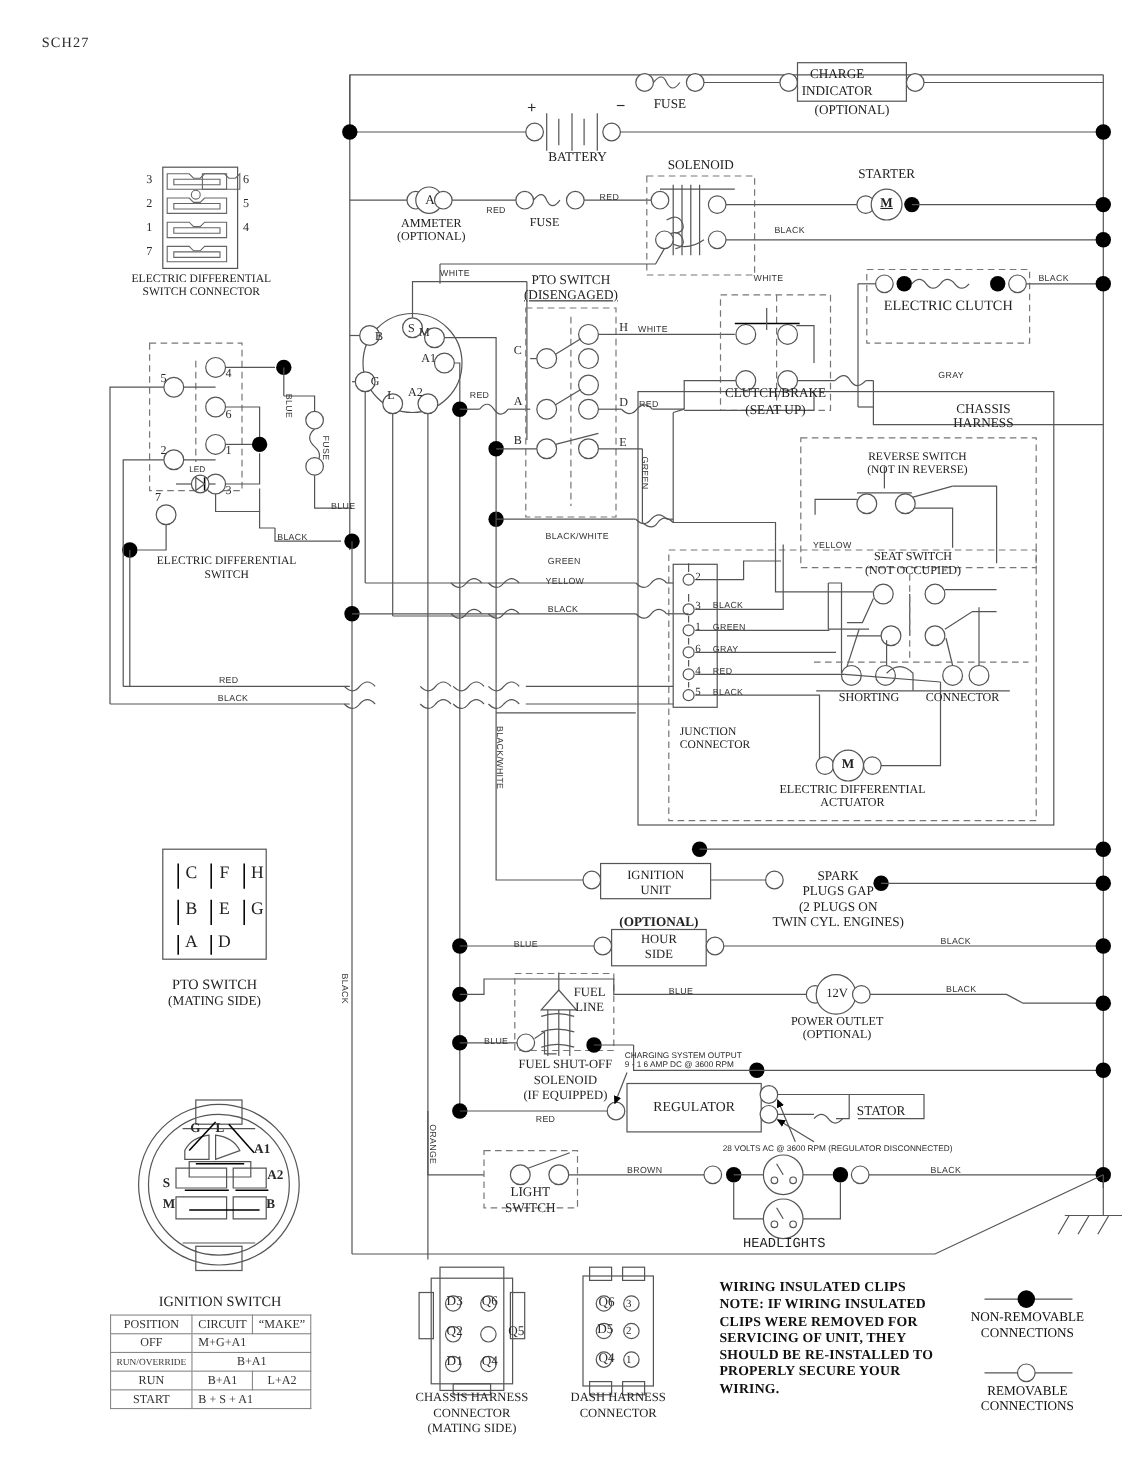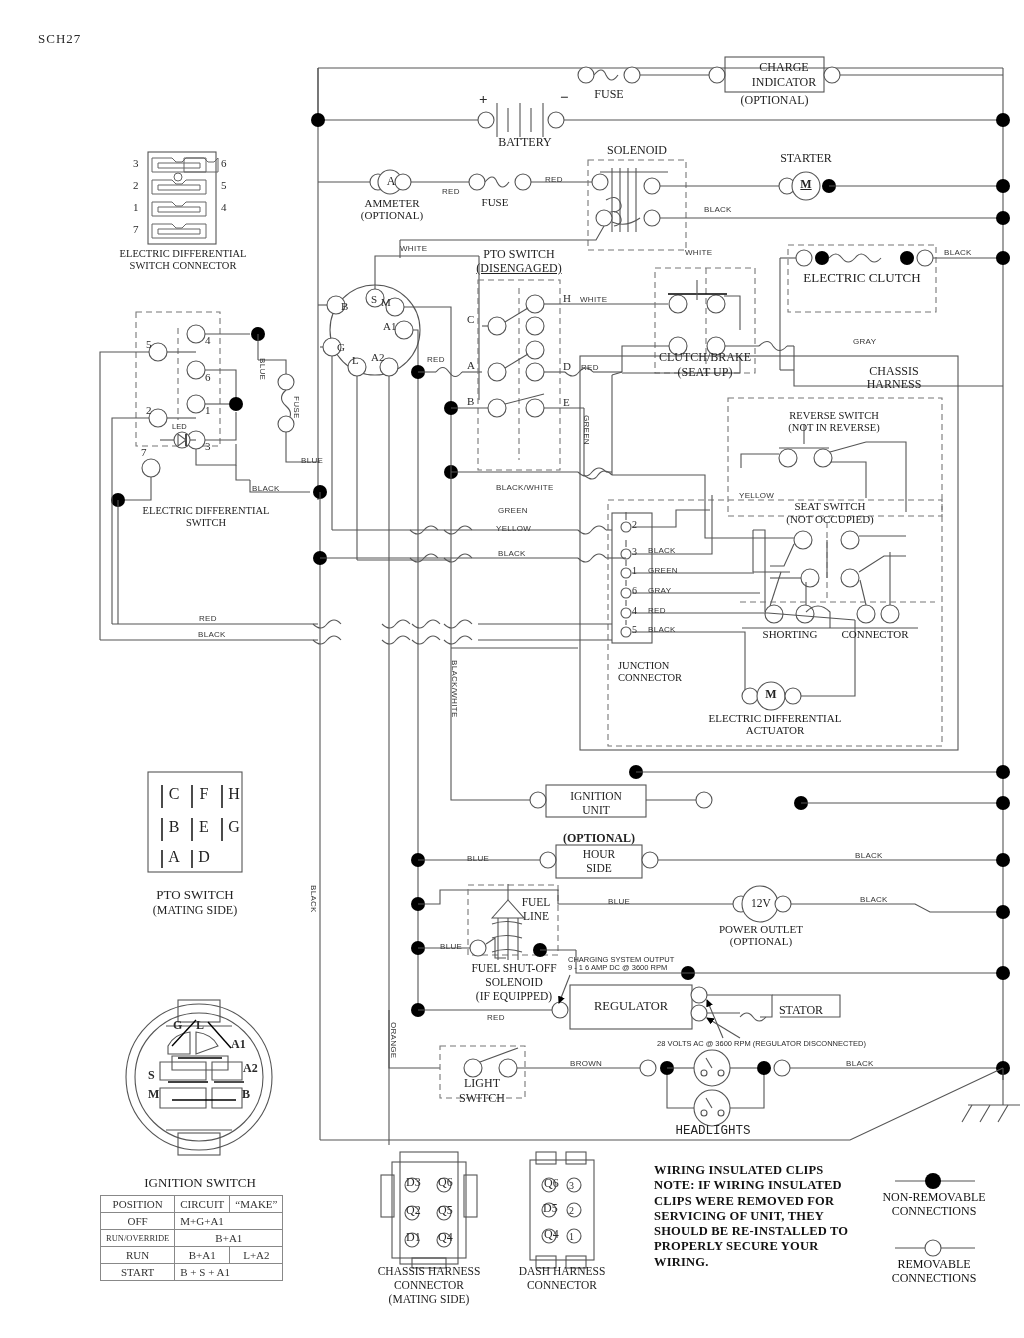--- a/index.html
+++ b/index.html
@@ -509,21 +509,21 @@
   <div class="lbl pin" style="left:205px;top:404px;">1</div>
   <div class="lbl pin" style="left:146px;top:404px;">2</div>
   <div class="lbl pin" style="left:205px;top:440px;">3</div>
   <div class="lbl pin" style="left:141px;top:446px;">7</div>
   <div class="lbl tiny" style="left:172px;top:423px;">LED</div>
 
   <div class="lbl bold" style="left:479px;top:91px;font-size:15px;">+</div>
   <div class="lbl bold" style="left:560px;top:89px;font-size:15px;">−</div>
   <div class="lbl cmp" style="left:470px;top:136px;width:110px;">BATTERY</div>
   <div class="lbl cmp" style="left:571px;top:88px;width:76px;">FUSE</div>
-  <div class="lbl cmp" style="left:725px;top:60px;width:118px;line-height:1.25;">CHARGE
+  <div class="lbl cmp" style="left:702px;top:60px;width:118px;line-height:1.25;">CHARGE
 INDICATOR</div>
   <div class="lbl cmp" style="left:725px;top:94px;width:99px;">(OPTIONAL)</div>
 
   <div class="lbl cmp" style="left:384px;top:175px;width:14px;">A</div>
   <div class="lbl cmp" style="left:338px;top:197px;width:108px;font-size:11px;">AMMETER</div>
   <div class="lbl cmp" style="left:338px;top:209px;width:108px;font-size:11px;">(OPTIONAL)</div>
   <div class="lbl cmp" style="left:460px;top:196px;width:70px;font-size:11px;">FUSE</div>
 
   <div class="lbl cmp" style="left:588px;top:144px;width:98px;">SOLENOID</div>
   <div class="lbl cmp" style="left:760px;top:152px;width:92px;">STARTER</div>
@@ -606,20 +606,24 @@
 
   <div class="lbl wirelbl vert" style="left:266px;top:358px;transform:rotate(90deg);">BLUE</div>
   <div class="lbl wirelbl vert" style="left:300px;top:396px;transform:rotate(90deg);">FUSE</div>
   <div class="lbl wirelbl vert" style="left:590px;top:415px;transform:rotate(90deg);">GREEN</div>
   <div class="lbl wirelbl vert" style="left:458px;top:660px;transform:rotate(90deg);">BLACK/WHITE</div>
   <div class="lbl wirelbl vert" style="left:317px;top:885px;transform:rotate(90deg);">BLACK</div>
   <div class="lbl wirelbl vert" style="left:397px;top:1022px;transform:rotate(90deg);">ORANGE</div>
 
   <div class="lbl cmp" style="left:546px;top:789px;width:100px;line-height:1.22;font-size:11.5px;">IGNITION
 UNIT</div>
+  <div class="lbl cmp" style="left:672px;top:789px;width:180px;line-height:1.18;font-size:12px;">SPARK
+PLUGS GAP
+(2 PLUGS ON
+TWIN CYL. ENGINES)</div>
 
   <div class="lbl cmp bold" style="left:556px;top:832px;width:86px;font-size:12px;">(OPTIONAL)</div>
   <div class="lbl cmp" style="left:556px;top:847px;width:86px;line-height:1.22;font-size:11.5px;">HOUR
 SIDE</div>
 
   <div class="lbl cmp" style="left:510px;top:895px;width:52px;line-height:1.22;font-size:11.5px;">FUEL
 LINE</div>
   <div class="lbl cmp" style="left:452px;top:961px;width:124px;line-height:1.22;font-size:11.5px;">FUEL SHUT-OFF
 SOLENOID
 (IF EQUIPPED)</div>
@@ -681,21 +685,21 @@
     <tr>
       <td>START</td>
       <td class="lft" colspan="2">B + S + A1</td>
     </tr>
   </tbody>
     </table>
 
   <div class="lbl" style="left:406px;top:1176px;font-size:12px;">D3</div>
   <div class="lbl" style="left:438px;top:1176px;font-size:12px;">Q6</div>
   <div class="lbl" style="left:406px;top:1204px;font-size:12px;">Q2</div>
-  <div class="lbl" style="left:438px;top:1204px;font-size:12px;">Q5</div>
+  <div class="lbl" style="left:438px;top:1204px;font-size:12px;padding-left:24px;">Q5</div>
   <div class="lbl" style="left:406px;top:1231px;font-size:12px;">D1</div>
   <div class="lbl" style="left:438px;top:1231px;font-size:12px;">Q4</div>
   <div class="lbl cmp" style="left:359px;top:1264px;width:140px;line-height:1.22;font-size:11.5px;">CHASSIS HARNESS
 CONNECTOR
 (MATING SIDE)</div>
 
   <div class="lbl" style="left:544px;top:1177px;font-size:12px;">Q6</div>
   <div class="lbl" style="left:569px;top:1180px;font-size:10px;">3</div>
   <div class="lbl" style="left:543px;top:1202px;font-size:12px;">D5</div>
   <div class="lbl" style="left:569px;top:1205px;font-size:10px;">2</div>

